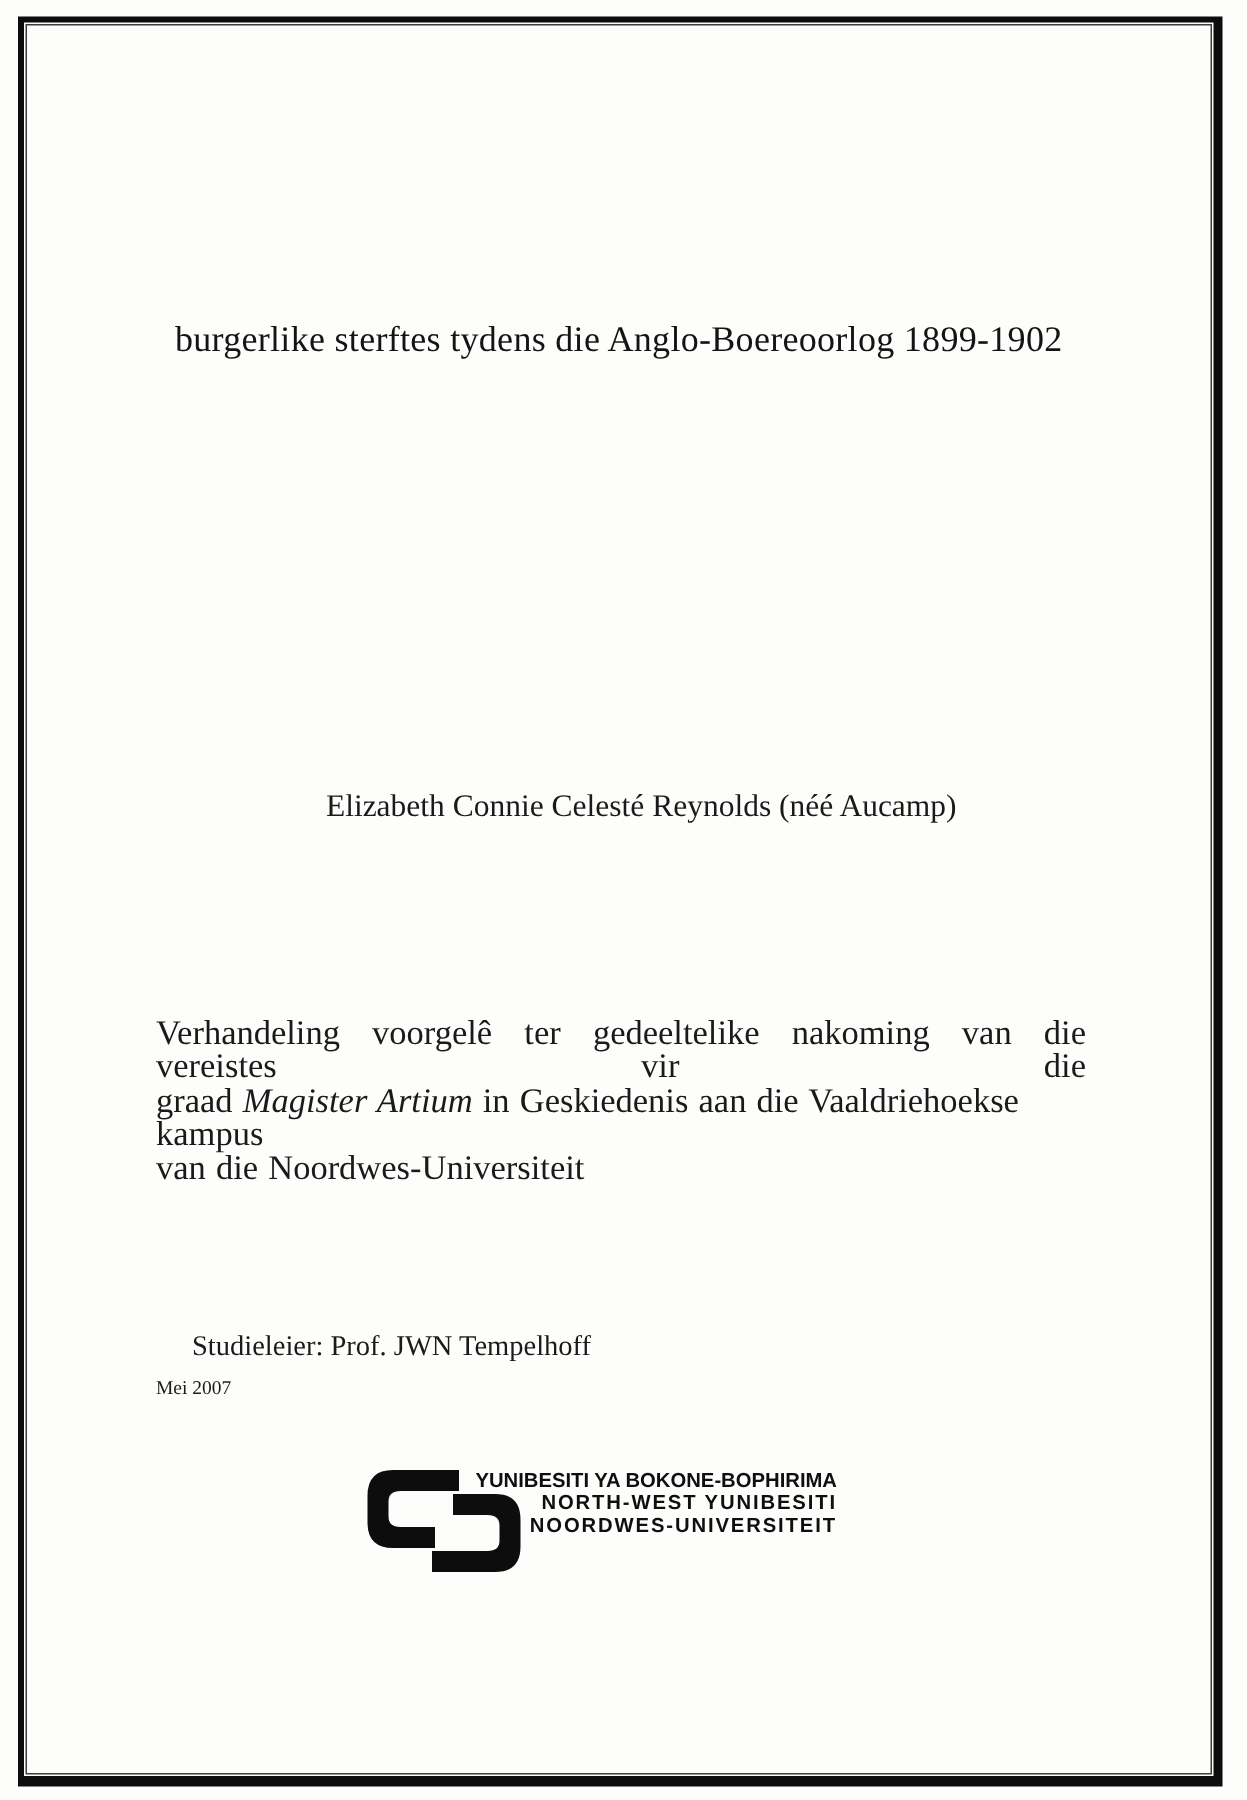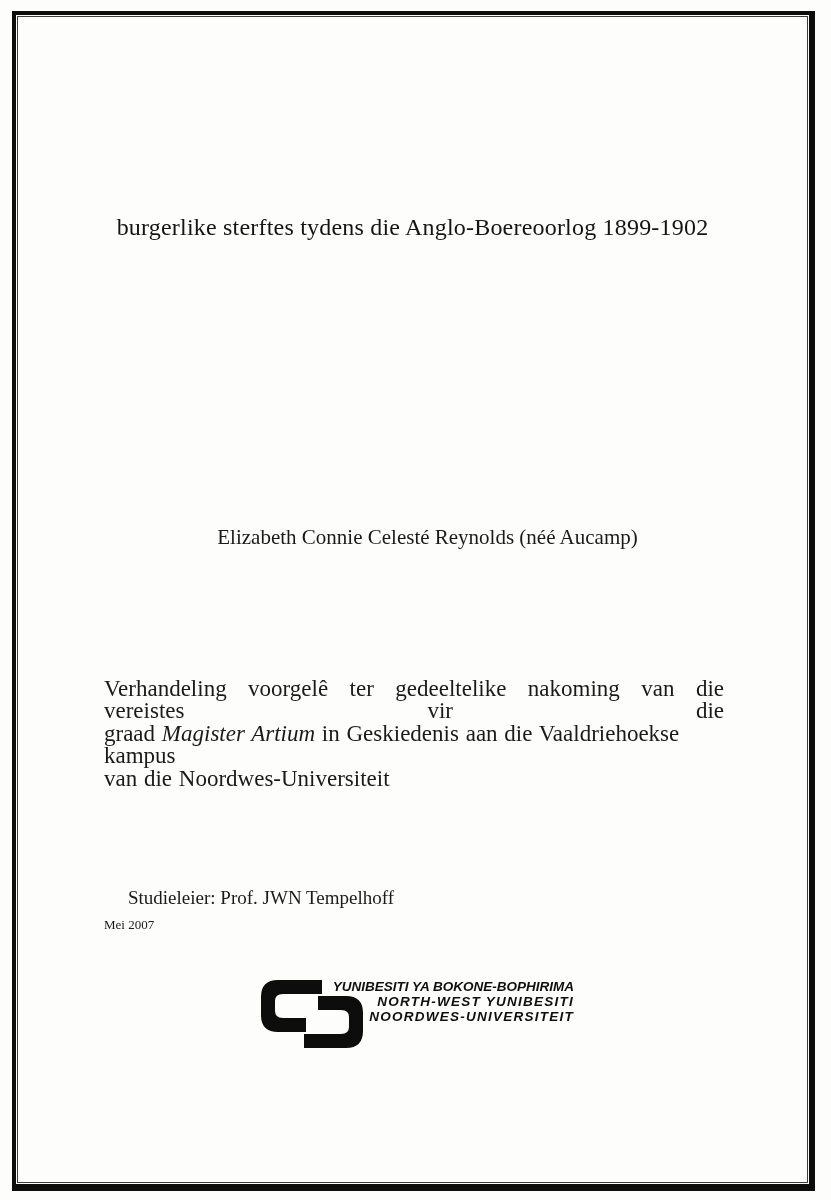--- a/index.html
+++ b/index.html
@@ -89,25 +89,24 @@
   }
   .date {
     position: absolute;
     top: 913px;
     left: 104px;
     font-size: 13px;
     line-height: 23px;
   }
   .logo {
     position: absolute;
-    left: 260px;
+    left: 244px;
     top: 978px;
     width: 330px;
     height: 76px;
-    font-style: italic;
   }
   .logo-mark {
     position: absolute;
     left: 0;
     top: 1px;
     width: 104px;
     height: 70px;
   }
   .logo-text {
     position: absolute;

